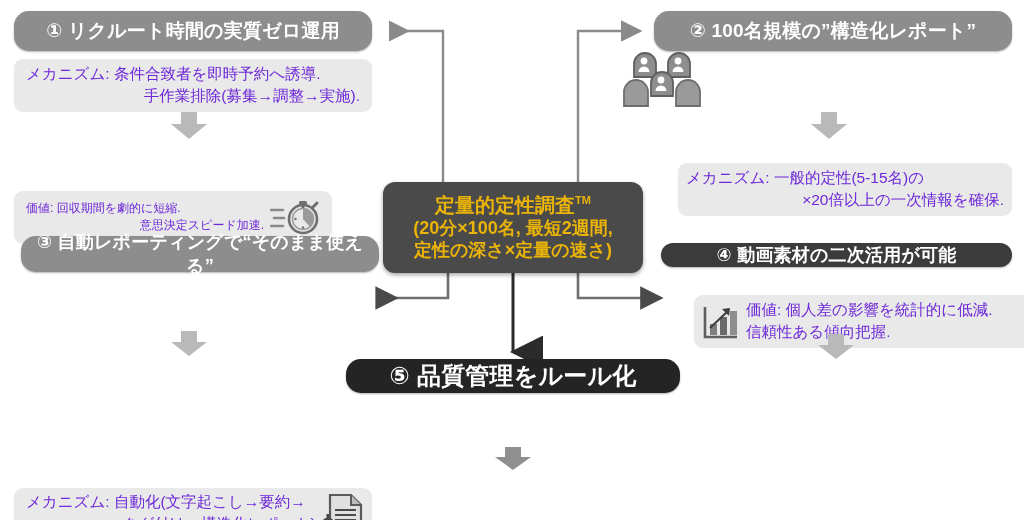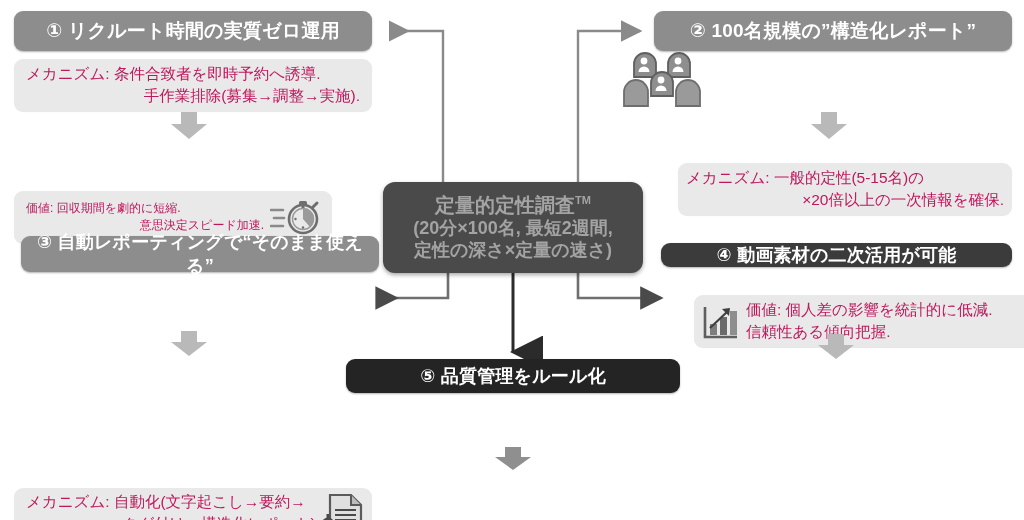--- a/index.html
+++ b/index.html
@@ -11,56 +11,56 @@
   }
   #stage{position:relative;width:1024px;height:520px;}
 
   
   #wires{position:absolute;left:0;top:0;width:1024px;height:520px;z-index:1;}
 
   
   .panel{position:absolute;z-index:2;}
 
   .hdr{
-    border-radius:9px;
+    border-radius:15px;
     color:#ffffff;
     font-weight:bold;
     display:flex;align-items:center;justify-content:center;
     text-align:center;
     letter-spacing:.2px;
     box-shadow:0 1px 2px rgba(0,0,0,.30);
     box-sizing:border-box;
     padding:0 6px;
   }
   .hdr.gray{background:#8d8d8d;}
   .hdr.dark{background:#3b3b3b;}
   .hdr.black{background:#242424;}
 
   .body{
     background:#e9e9e9;
     border-radius:9px;
-    color:#be185d;
+    color:#6d28d9;
     box-sizing:border-box;
     display:flex;align-items:center;
     position:relative;
     box-shadow:0 1px 1px rgba(0,0,0,.10);
   }
   .body .txt{display:block;width:100%;}
   .l1,.l2{display:block;white-space:nowrap;}
   .l2{text-align:right;}
   .l2.left{text-align:left;}
 
   
   .dn{position:absolute;z-index:3;}
 
   
   #hub{
     position:absolute;z-index:4;
     background:#4a4a4a;border-radius:12px;
-    color:#a3a3a3;font-weight:bold;text-align:center;
+    color:#eab308;font-weight:bold;text-align:center;
     display:flex;flex-direction:column;align-items:center;justify-content:center;
     box-shadow:0 2px 4px rgba(0,0,0,.35);
     line-height:1.22;
   }
   #hub .hl{display:block;white-space:nowrap;}
   .tm{font-size:11px;vertical-align:super;}
 
   .icn{position:absolute;z-index:5;}
 </style>
 </head>
@@ -229,20 +229,20 @@
 
   <div class="panel" style="left:661px;top:243px;width:351px;">
     <div class="hdr dark" style="height:24px;font-size:18px;">④ 動画素材の二次活用が可能</div>
   </div>
 
   <svg class="dn" style="left:815px;top:334px;" width="42" height="26" viewBox="0 0 42 26">
     <path d="M13,0 L29,0 L29,11 L39,11 L21,25 L3,11 L13,11 Z" fill="#b9b9b9"></path>
   </svg>
 
   <div class="panel" style="left:346px;top:359px;width:334px;">
-    <div class="hdr black" style="height:34px;font-size:18px;">⑤ 品質管理をルール化</div>
+    <div class="hdr black" style="height:34px;font-size:24px;">⑤ 品質管理をルール化</div>
   </div>
 
   <svg class="dn" style="left:492px;top:447px;" width="42" height="24" viewBox="0 0 42 24">
     <path d="M13,0 L29,0 L29,10 L39,10 L21,23 L3,10 L13,10 Z" fill="#8f8f8f"></path>
   </svg>
 
 </div>
 
 </body></html>

